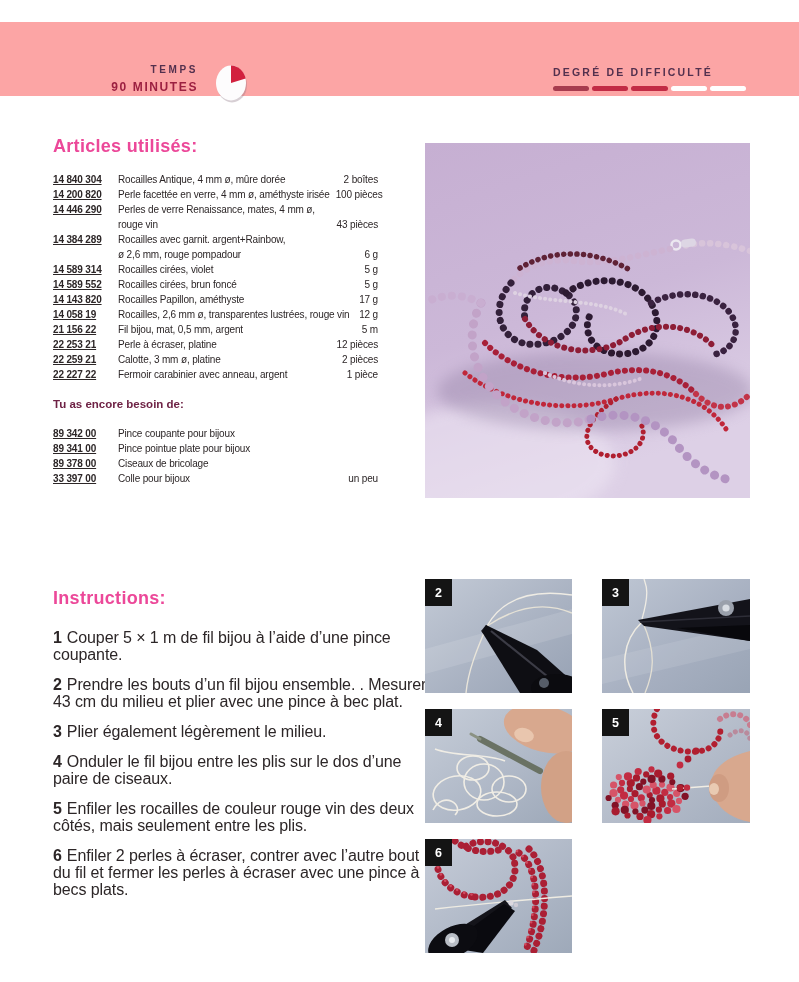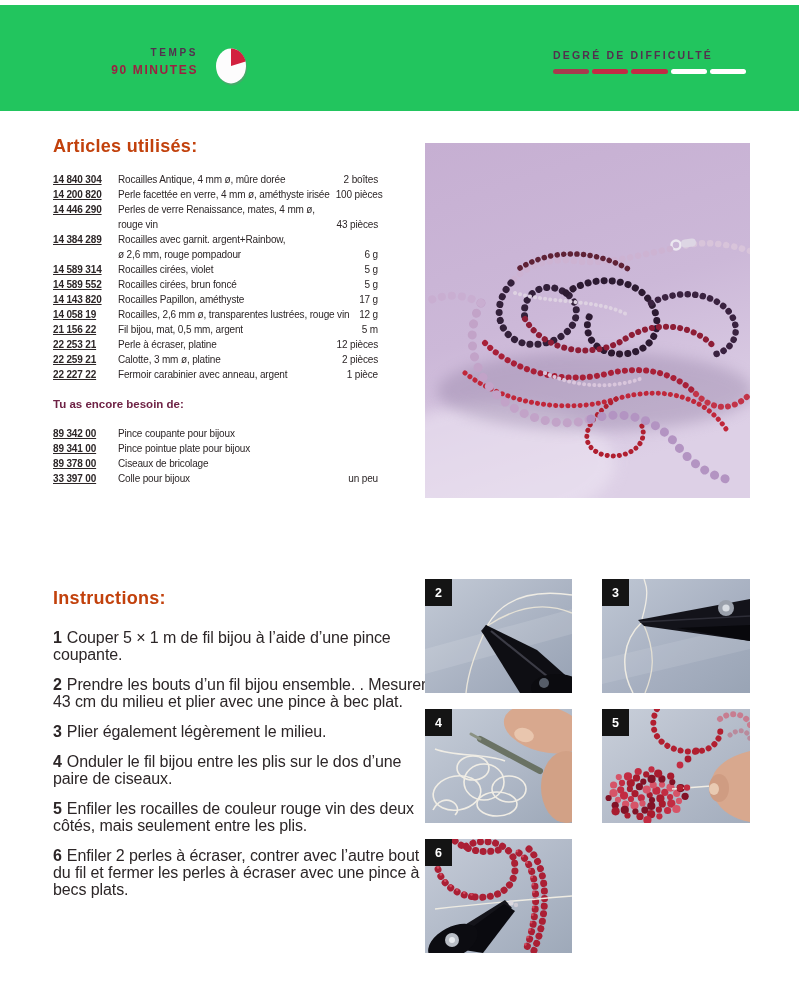--- a/index.html
+++ b/index.html
@@ -1,33 +1,33 @@
 <!DOCTYPE html>
 <html><head>
 <meta charset="utf-8">
 <style>
   * { box-sizing: border-box; }
   html,body { margin:0; padding:0; background:#ffffff; }
   body { font-family:"Liberation Sans", sans-serif; }
   .page { position:relative; width:799px; height:982px; background:#ffffff; overflow:hidden; }
 
   
-  .band { position:absolute; top:5px; left:0; width:799px; height:106px; background:#22c55e; }
+  .band { position:absolute; top:22px; left:0; width:799px; height:74px; background:#fca5a5; }
   .time-block { position:absolute; left:60px; top:42px; width:138px; text-align:right; }
   .time-label { font-size:10px; font-weight:700; letter-spacing:2.6px; color:#53304e; }
   .time-value { margin-top:5px; font-size:12px; font-weight:700; letter-spacing:1.6px; color:#9c2041; }
   .clock { position:absolute; left:214px; top:40px; width:36px; height:44px; }
   .diff-block { position:absolute; left:553px; top:44px; width:193px; }
   .diff-label { font-size:10.5px; font-weight:700; letter-spacing:2.2px; color:#53304e; }
   .diff-bars { display:flex; gap:3px; margin-top:8px; }
   .diff-bar { flex:1; height:5px; border-radius:2.5px; }
 
   
   .articles { position:absolute; left:53px; top:136px; width:325px; }
-  .section-title { margin:0 0 15px 0; font-size:18px; font-weight:800; letter-spacing:0.3px; color:#c2410c; }
+  .section-title { margin:0 0 15px 0; font-size:18px; font-weight:800; letter-spacing:0.3px; color:#ec4899; }
   .art-line { display:grid; grid-template-columns:65px 1fr auto; font-size:10px; line-height:15px;
               letter-spacing:-0.15px; color:#2c2627; white-space:nowrap; }
   .art-num { font-weight:700;text-decoration:underline; }
   .art-qty { text-align:right; padding-left:6px; }
   .tools-title { margin:16px 0 16px 0; font-size:11.5px; font-weight:700; color:#6e2245; }
 
   
   .main-photo { position:absolute; left:425px; top:143px; width:325px; height:355px; overflow:hidden; }
   .main-photo svg { display:block; width:100%; height:100%; }
 

